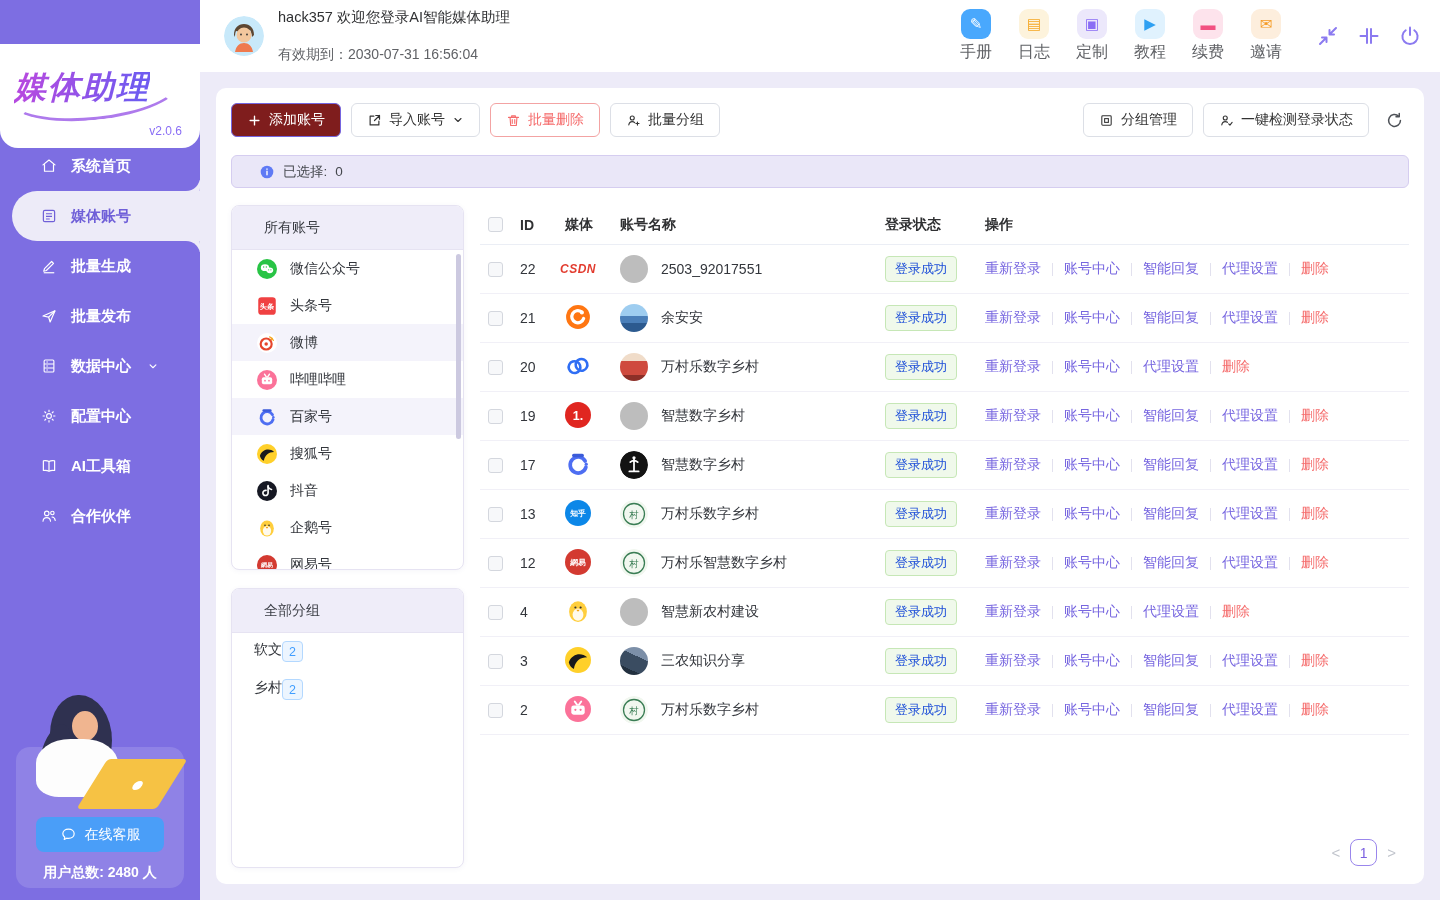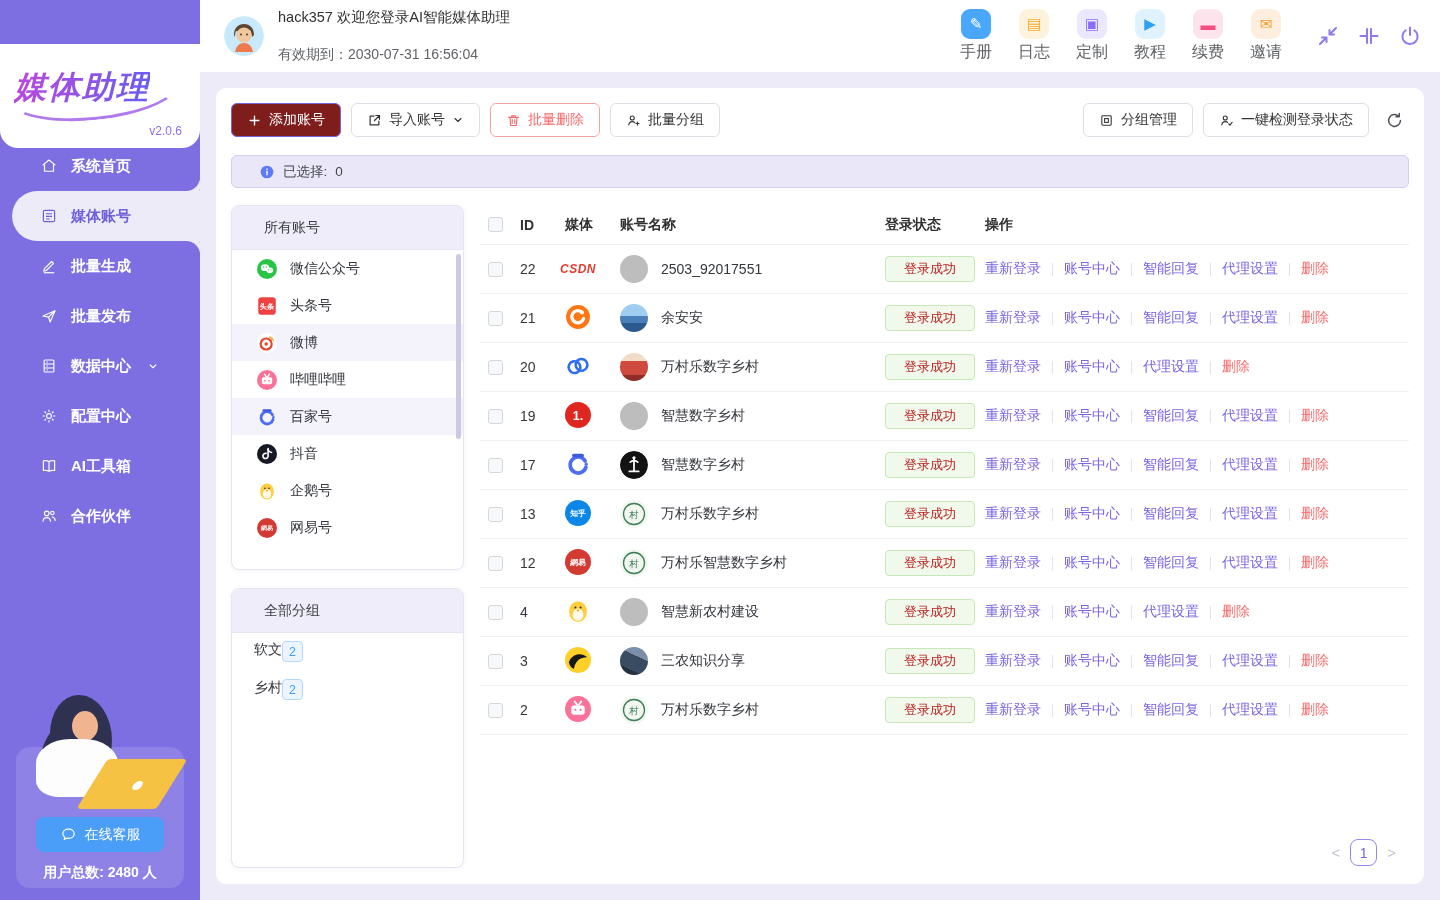--- a/index.html
+++ b/index.html
@@ -104,21 +104,21 @@
   .trow { height:49px; display:flex; align-items:center; border-bottom:1px solid #f1f0f7; font-size:14px; color:#33363c; }
   .c-cb { width:40px; padding-left:8px; }
   .c-id { width:45px; }
   .c-media { width:55px; }
   .c-name { width:265px; display:flex; align-items:center; gap:13px; }
   .c-status { width:92px; }
   .c-actions { flex:1; display:flex; align-items:center; gap:11px; padding-left:8px; }
   .cb { width:15px; height:15px; border:1px solid #d4d7de; border-radius:3px; background:#f7f8fa; cursor:pointer; }
   .avatar { width:28px; height:28px; border-radius:50%; flex:none; overflow:hidden; }
   .avatar svg { width:100%; height:100%; display:block; }
-  .badge-success { display:inline-block; padding:3px 18px; font-size:13px; color:#b91c1c; background:#f0f9eb;
+  .badge-success { display:inline-block; padding:3px 9px; font-size:13px; color:#1d4ed8; background:#f0f9eb;
     border:1px solid #c6e7b6; border-radius:4px; }
   .alink { color:#7766e0; cursor:pointer; white-space:nowrap; }
   .alink.danger { color:#f56c6c; }
   .asep { width:1px; height:13px; background:#e2e1ee; }
 
   
   .pagination { position:absolute; right:28px; bottom:18px; display:flex; align-items:center; gap:10px; }
   .page-arrow { color:#c0c4cc; font-size:15px; cursor:pointer; }
   .page-num { width:27px; height:27px; border:1.5px solid #9a86ec; border-radius:8px; color:#7a5fe0; font-size:14px;
     display:flex; align-items:center; justify-content:center; cursor:pointer; }
@@ -453,20 +453,29 @@
                 <path d="M18.6 9.2A7.4 7.4 0 1 0 19.3 15" fill="none" stroke="#4e6ef2" stroke-width="3.4" stroke-linecap="round"></path>
                 <rect x="6.5" y="2.6" width="11" height="3.2" rx="1.6" fill="#3b5bd9"></rect>
                 <circle cx="19.6" cy="12.2" r="1.5" fill="#4e6ef2"></circle>
               </svg>
             </span>
             <span>百家号</span>
    </div>
           <div class="media-item">
      <span class="mi" style="width:20px;height:20px">
               <svg viewBox="0 0 24 24">
+                <circle cx="12" cy="12" r="12" fill="#ffd02a"></circle>
+                <path d="M3.5 14C7 5.5 15.5 5 20.5 9.5 14 9.5 9.5 13 8.2 20.2 5.6 18.9 4 16.7 3.5 14z" fill="#17181c"></path>
+              </svg>
+            </span>
+            <span>搜狐号</span>
+   </div>
+          <div class="media-item">
+     <span class="mi" style="width:20px;height:20px">
+              <svg viewBox="0 0 24 24">
                 <circle cx="12" cy="12" r="12" fill="#161823"></circle>
                 <path d="M13.3 5.5v8.8a3.1 3.1 0 1 1-2.5-3" fill="none" stroke="#fff" stroke-width="2" stroke-linecap="round"></path>
                 <path d="M13.3 7c.7 1.8 2.2 3 4.1 3.2" fill="none" stroke="#fff" stroke-width="2" stroke-linecap="round"></path>
               </svg>
             </span>
             <span>抖音</span>
    </div>
           <div class="media-item">
      <span class="mi" style="width:20px;height:20px">
               <svg viewBox="0 0 24 24">

